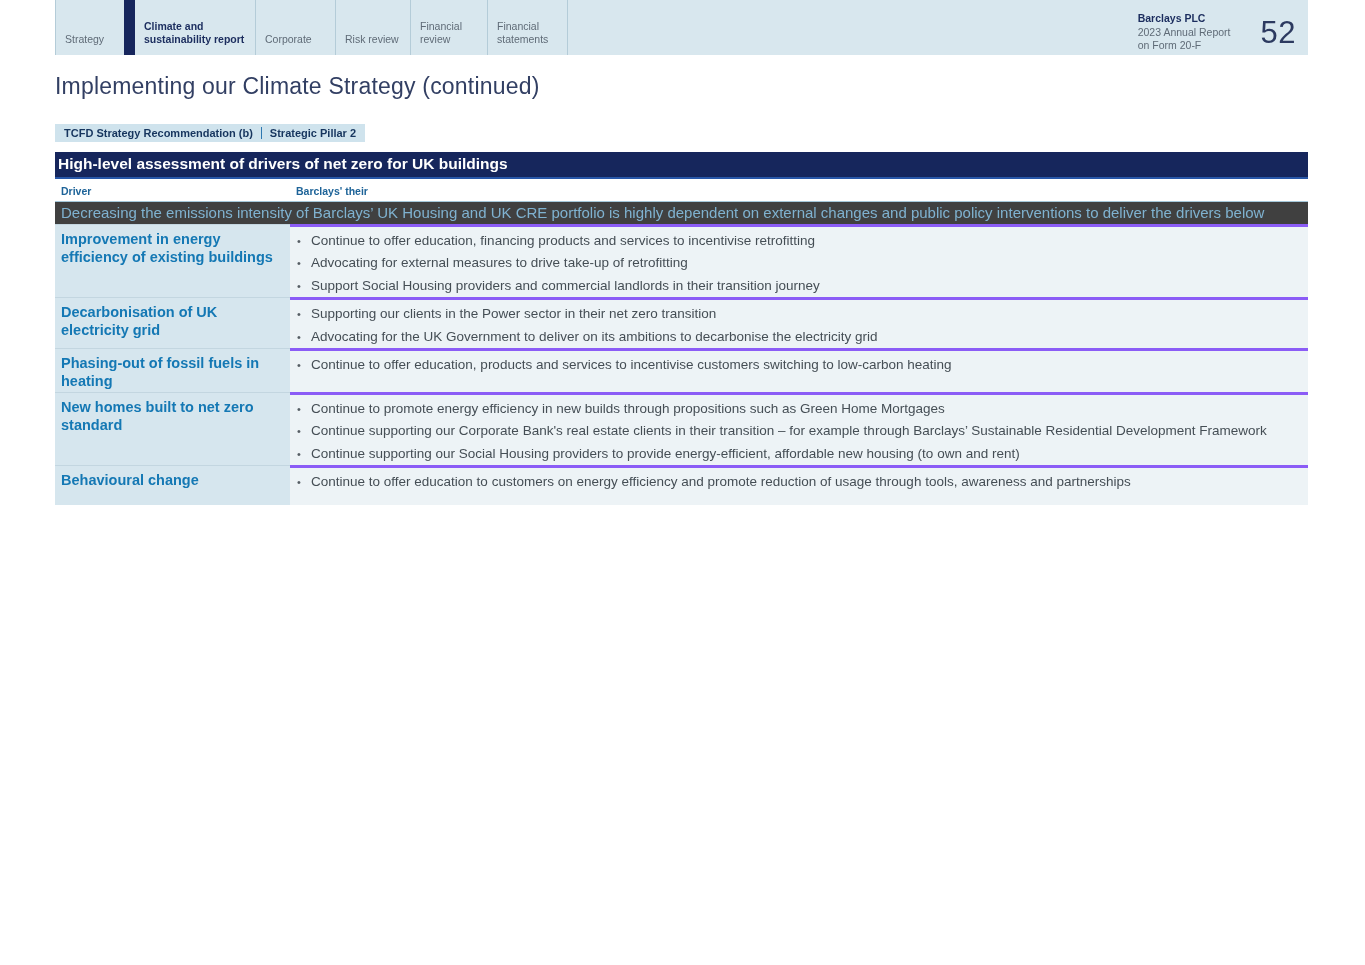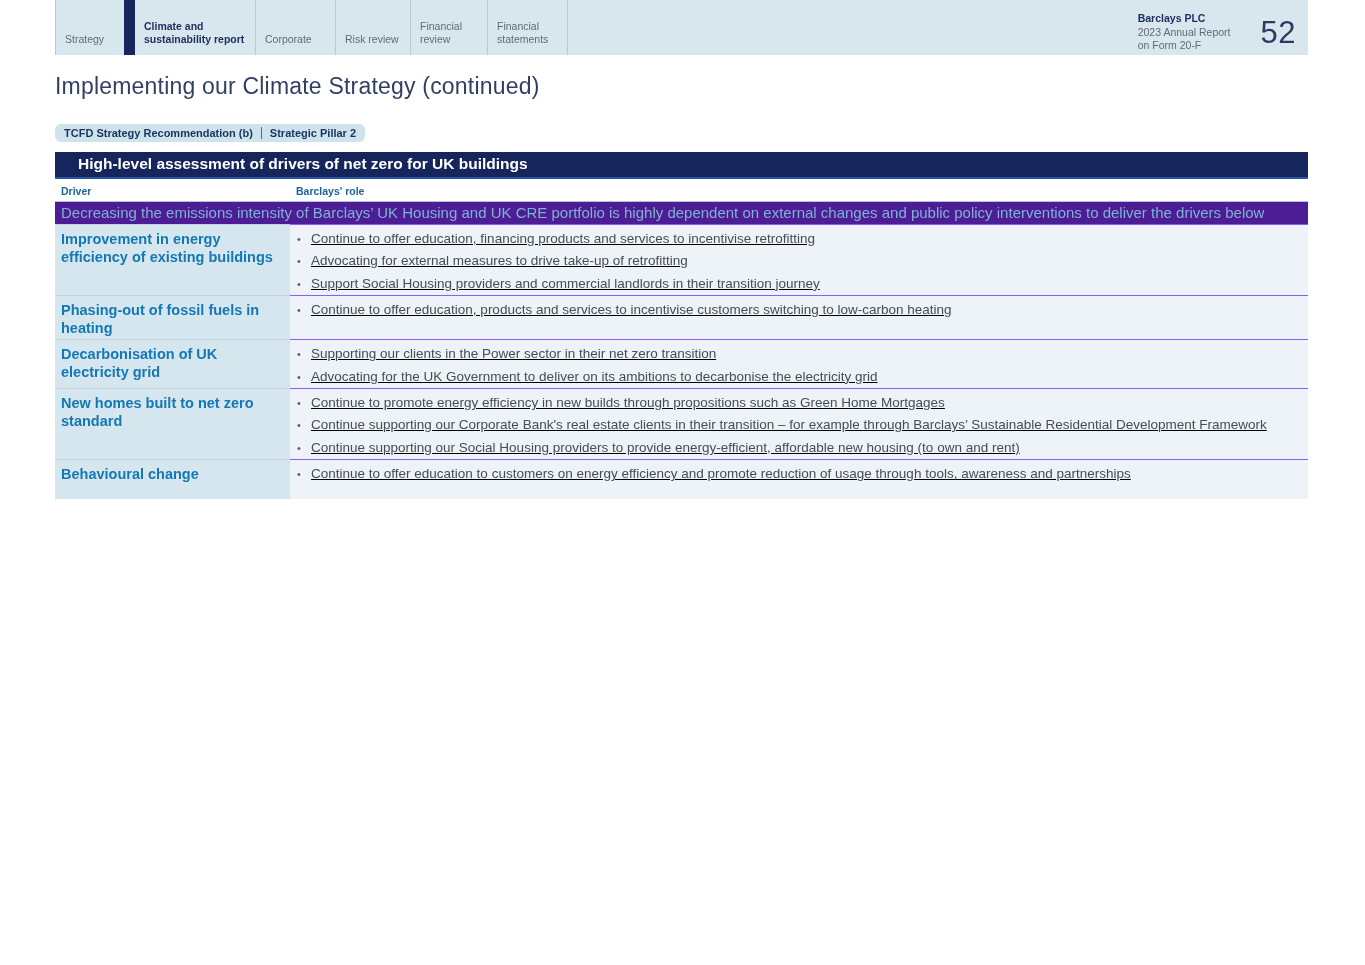--- a/index.html
+++ b/index.html
@@ -23,37 +23,37 @@
   .tab-finreview { width:77px; }
   .tab-finstat { width:81px; }
   .header-right { margin-left:auto; display:flex; align-items:flex-start; padding:12px 12px 0 0; gap:30px; }
   .brand-block { font-size:10.5px; line-height:1.3; color:#5f6b77; }
   .brand-name { font-weight:bold; color:#1b2d5e; }
   .page-number { font-size:31px; font-weight:300; color:#2c3a60; margin-top:3px; letter-spacing:0.5px; }
 
   
   .page-title { margin:18px 0 0 0; font-size:23px; font-weight:300; color:#323f63; letter-spacing:0.2px; }
   .badge-row { display:inline-flex; align-items:center; margin-top:24px;
-    background:#cfe3ed; padding:3px 9px;border-radius:6px; }
+    background:#cfe3ed; padding:3px 9px; }
   .badge-part { font-size:11px; font-weight:bold; color:#16355e; }
   .badge-divider { width:1px; height:12px; background:#2d77b0; margin:0 8px; }
 
   
   .assessment { margin-top:10px; width:1253px; }
   .assessment-title { background:#16265c; border-bottom:2px solid #2857a8;
-    color:#ffffff; font-size:15.5px; font-weight:bold; padding:3px 0 4px 23px; }
+    color:#ffffff; font-size:15.5px; font-weight:bold; padding:3px 0 4px 3px; }
   .col-headers { display:flex; background:#ffffff; border-bottom:1px solid #a5c8da; }
   .col-h { font-size:10.5px; font-weight:bold; color:#1d6398; padding:6px 0 4px 6px; }
   .col-h.driver-h { width:235px; }
   .col-h.role-h { flex:1; }
-  .note-row { background:#4c1d95; color:#7fb2d0; font-size:15px; padding:2px 0 3px 6px; }
+  .note-row { background:#404040; color:#7fb2d0; font-size:15px; padding:2px 0 3px 6px; }
   .t-row { display:flex; }
   .cell-driver { width:235px; background:#d6e6ee; color:#1478b4; font-weight:bold;
     font-size:14.5px; line-height:1.25; padding:5px 14px 0 6px; border-top:1px solid #c3d6e0; }
-  .cell-roles { flex:1; background:#edf3f6; padding:3px 0 0 0; border-top:1px solid #8b5cf6;text-decoration:underline; }
+  .cell-roles { flex:1; background:#edf3f6; padding:3px 0 0 0; border-top:3px solid #8b5cf6; }
   .bullet { position:relative; font-size:13.5px; line-height:22.4px; color:#454e55; padding-left:21px; }
   .bullet::before { content:"\2022"; position:absolute; left:7px; top:0; color:#555d63; font-size:11px; }
   .r1 { min-height:67px; } .r2 { min-height:44px; } .r3 { min-height:44px; }
   .r4 { min-height:67px; } .r5 { min-height:40px; }
 </style>
 </head>
 <body>
 
 <div class="page">
   <div class="content">
@@ -96,46 +96,46 @@
       <span class="badge-part">TCFD Strategy Recommendation (b)</span>
       <span class="badge-divider"></span>
       <span class="badge-part">Strategic Pillar 2</span>
     </div>
 
     <section class="assessment">
       <div class="assessment-title">High-level assessment of drivers of net zero for UK buildings</div>
 
       <div class="col-headers">
         <div class="col-h driver-h">Driver</div>
-        <div class="col-h role-h">Barclays' role</div>
+        <div class="col-h role-h">Barclays' their</div>
       </div>
 
       <div class="note-row">Decreasing the emissions intensity of Barclays’ UK Housing and UK CRE portfolio is highly dependent on external changes and public policy interventions to deliver the drivers below</div>
 
       <div class="t-row r1">
         <div class="cell-driver">Improvement in energy efficiency of existing buildings</div>
         <div class="cell-roles">
           <div class="bullet">Continue to offer education, financing products and services to incentivise retrofitting</div>
           <div class="bullet">Advocating for external measures to drive take-up of retrofitting</div>
           <div class="bullet">Support Social Housing providers and commercial landlords in their transition journey</div>
         </div>
       </div>
 
-      <div class="t-row r3">
-        <div class="cell-driver">Phasing-out of fossil fuels in heating</div>
-        <div class="cell-roles">
-          <div class="bullet">Continue to offer education, products and services to incentivise customers switching to low-carbon heating</div>
-        </div>
-      </div>
-
       <div class="t-row r2">
         <div class="cell-driver">Decarbonisation of UK electricity grid</div>
         <div class="cell-roles">
           <div class="bullet">Supporting our clients in the Power sector in their net zero transition</div>
           <div class="bullet">Advocating for the UK Government to deliver on its ambitions to decarbonise the electricity grid</div>
+        </div>
+      </div>
+
+      <div class="t-row r3">
+        <div class="cell-driver">Phasing-out of fossil fuels in heating</div>
+        <div class="cell-roles">
+          <div class="bullet">Continue to offer education, products and services to incentivise customers switching to low-carbon heating</div>
         </div>
       </div>
 
       <div class="t-row r4">
         <div class="cell-driver">New homes built to net zero standard</div>
         <div class="cell-roles">
           <div class="bullet">Continue to promote energy efficiency in new builds through propositions such as Green Home Mortgages</div>
           <div class="bullet">Continue supporting our Corporate Bank's real estate clients in their transition – for example through Barclays’ Sustainable Residential Development Framework</div>
           <div class="bullet">Continue supporting our Social Housing providers to provide energy-efficient, affordable new housing (to own and rent)</div>
         </div>

